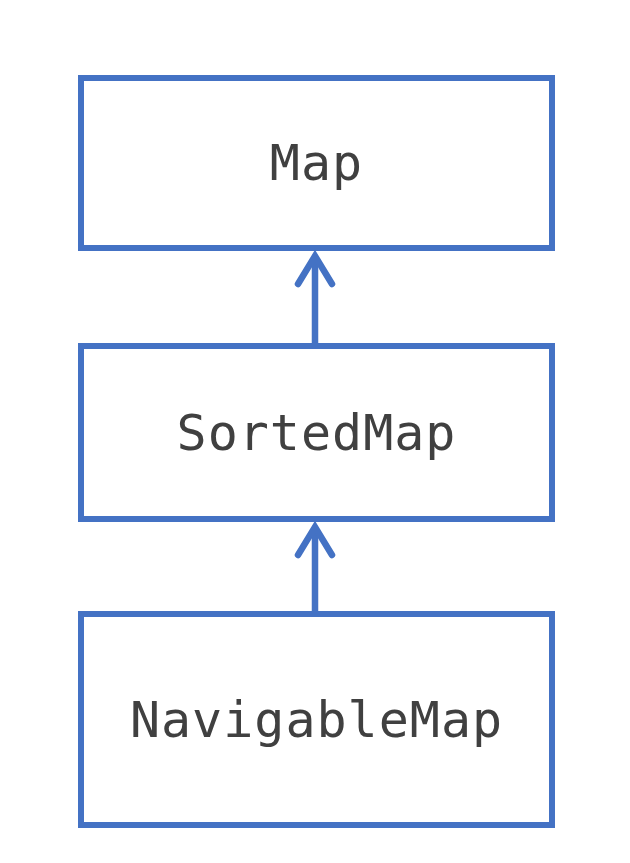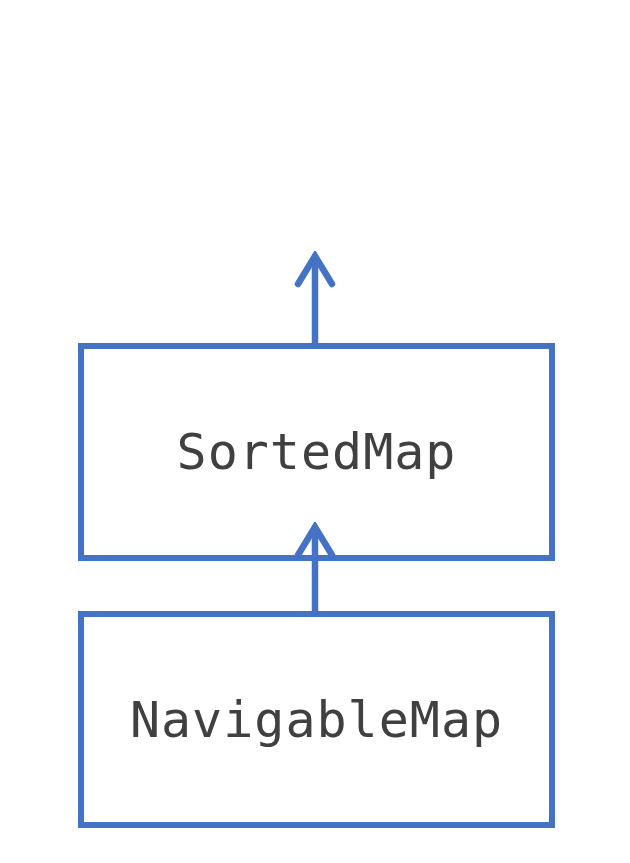--- a/index.html
+++ b/index.html
@@ -30,21 +30,21 @@
     display: flex;
     align-items: center;
     justify-content: center;
     font-family: "DejaVu Sans Mono", "Liberation Mono", monospace;
     font-size: 50px;
     letter-spacing: 1px;
     color: var(--text);
     white-space: nowrap;
   }
   .node-map        { top: 75px;  height: 176px; }
-  .node-sortedmap  { top: 343px; height: 218px; }
+  .node-sortedmap  { top: 343px; height: 179px; }
   .node-navigablemap { top: 611px; height: 217px; }
   .edge {
     position: absolute;
     left: 293px;
     width: 44px;
   }
   .edge-1 { top: 251px; height: 92px; }
   .edge-2 { top: 522px; height: 89px; }
   .edge svg { display: block; width: 100%; height: 100%; }
   .edge path, .edge line {
@@ -52,20 +52,23 @@
     stroke-width: 6.5;
     fill: none;
     stroke-linecap: round;
   }
 </style>
 </head>
 <body>
 
 <div class="canvas">
 
+  <div class="node node-map">
+    <span>Map</span>
+  </div>
 
   <div class="edge edge-1">
     <svg viewBox="0 0 44 92">
       <line x1="22" y1="92" x2="22" y2="8"></line>
       <path d="M 5 33 L 22 5 L 39 33"></path>
     </svg>
   </div>
 
   <div class="node node-sortedmap">
     <span>SortedMap</span>

